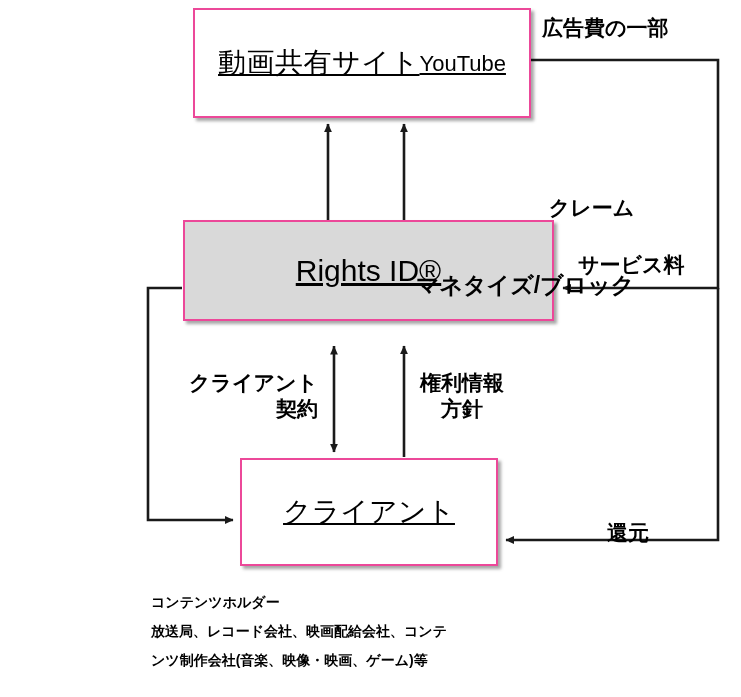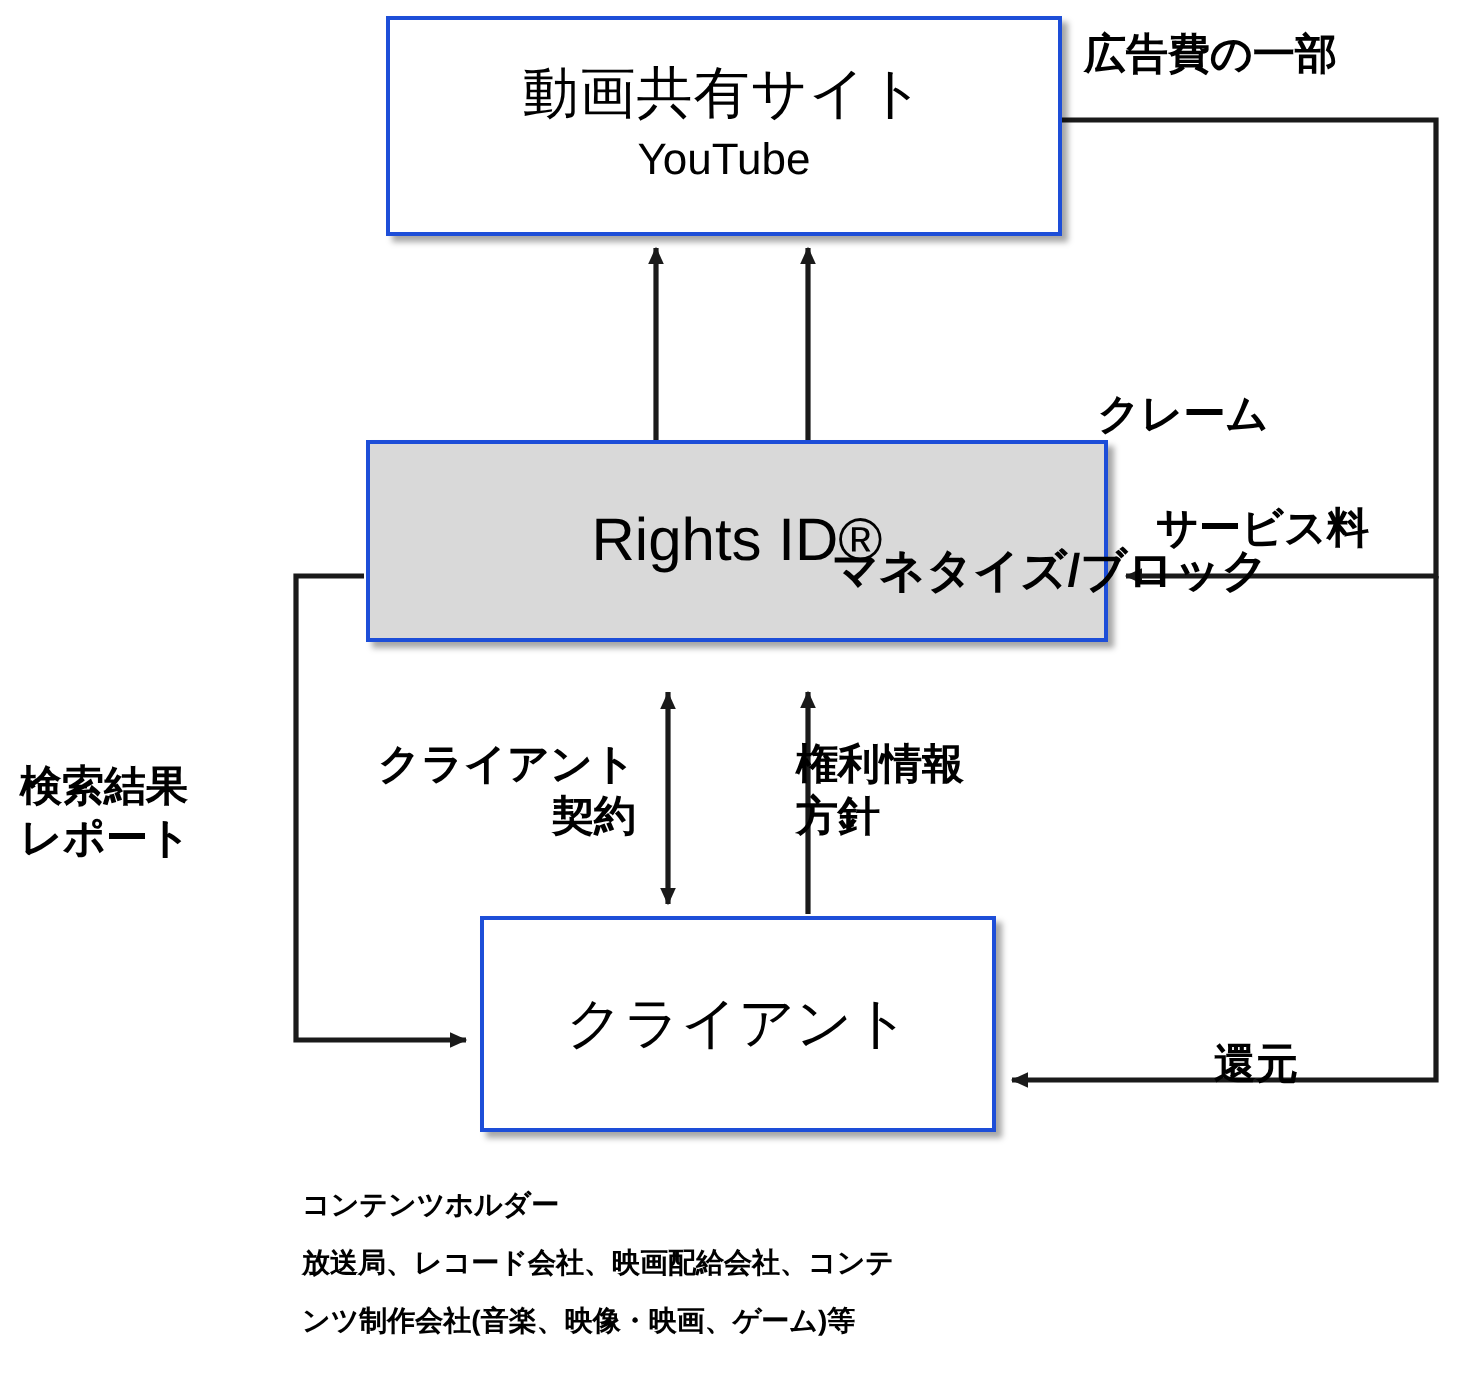--- a/index.html
+++ b/index.html
@@ -18,30 +18,31 @@
   svg.lines {
     position: absolute;
     left: 0;
     top: 0;
     width: 741px;
     height: 697px;
     pointer-events: none;
   }
   .box {
     position: absolute;
-    border: 2px solid #1d4ed8;
+    border: 2px solid #ec4899;
     background: #ffffff;
     box-shadow: 3px 3px 3px rgba(0,0,0,0.35);
     box-sizing: border-box;
     display: flex;
-    flex-direction: column;
+    flex-direction: row;
     align-items: center;
     justify-content: center;
     text-align: center;
     color: #000000;
+    text-decoration: underline;
   }
   .box.shaded {
     background: #d9d9d9;
   }
   #youtube-box {
     left: 193px;
     top: 8px;
     width: 338px;
     height: 110px;
   }
@@ -118,23 +119,23 @@
     width: 132px;
     text-align: left;
   }
   #lbl-client-contract {
     left: 178px;
     top: 370px;
     width: 140px;
     text-align: right;
   }
   #lbl-rights-policy {
-    left: 398px;
+    left: 420px;
     top: 370px;
-    text-align: left;
+    text-align: center;
   }
   #lbl-return {
     left: 607px;
     top: 520px;
   }
   #holder-note {
     position: absolute;
     left: 151px;
     top: 588px;
     width: 580px;
@@ -206,22 +207,20 @@
 
   <div class="lbl jp" id="lbl-claim">
     <div>クレーム</div>
     <div class="sub">マネタイズ/ブロック</div>
   </div>
 
   <div class="lbl jp" id="lbl-ad-revenue">広告費の一部</div>
 
   <div class="lbl jp" id="lbl-service-fee">サービス料</div>
 
-  <div class="lbl jp" id="lbl-search-report">検索結果
-レポート</div>
 
   <div class="lbl jp" id="lbl-client-contract">クライアント
 契約</div>
 
   <div class="lbl jp" id="lbl-rights-policy">権利情報
 方針</div>
 
   <div class="lbl jp" id="lbl-return">還元</div>
 
   <div id="holder-note">コンテンツホルダー

